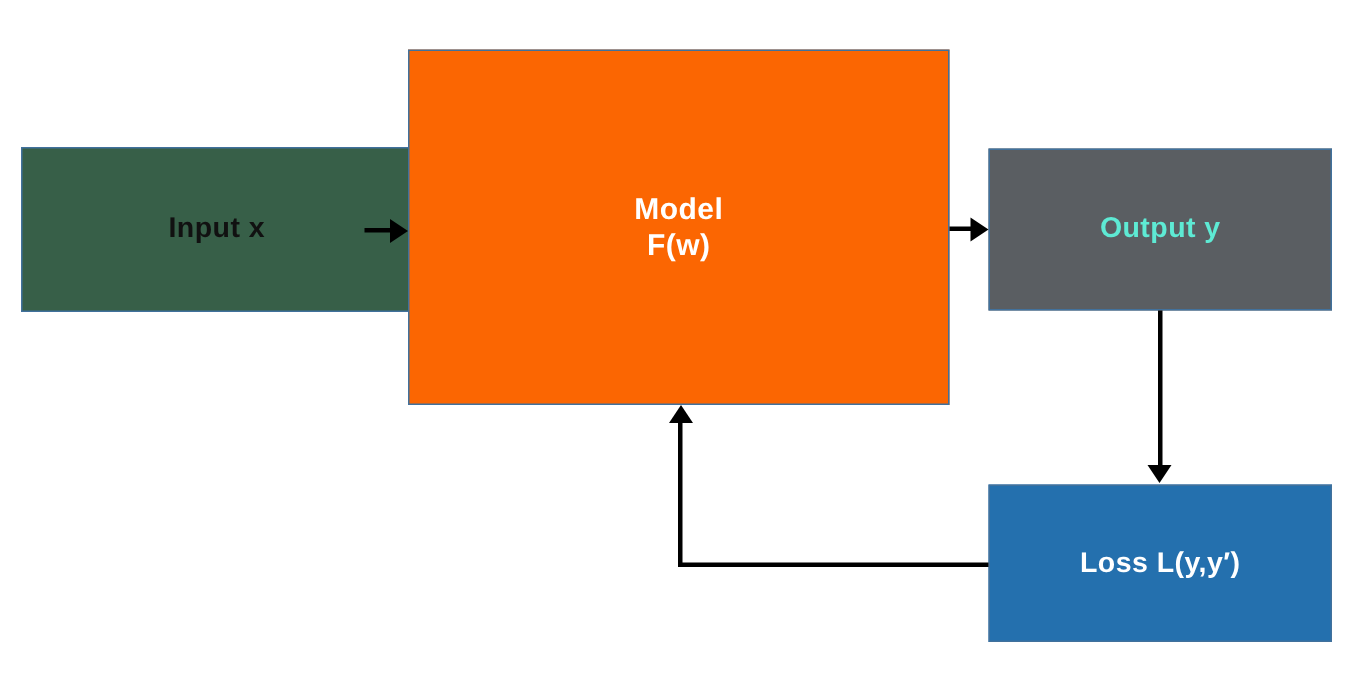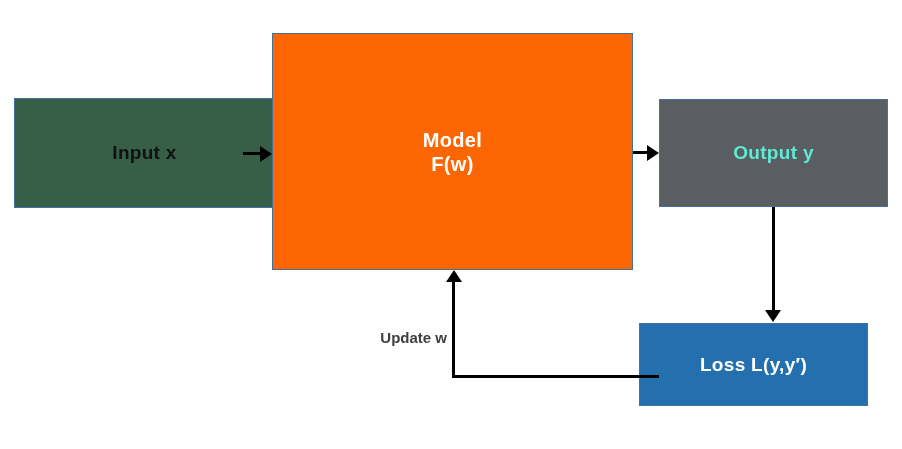--- a/index.html
+++ b/index.html
@@ -24,21 +24,21 @@
     justify-content: center;
     flex-direction: column;
     font-weight: bold;
     font-size: 19px;
     letter-spacing: 0.3px;
     text-align: center;
   }
   .node-input  { left: 14px;  top: 98px;  width: 261px; height: 110px; }
   .node-model  { left: 272px; top: 33px;  width: 361px; height: 237px; font-size: 20px; line-height: 24px; text-align: right; }
   .node-output { left: 659px; top: 99px;  width: 229px; height: 108px; }
-  .node-loss   { left: 639px; top: 323px; width: 229px; height: 83px; }
+  .node-loss   { left: 659px; top: 323px; width: 229px; height: 105px; }
 
   .h-line, .v-line { position: absolute; }
   .h-line { height: 3px; }
   .v-line { width: 3px; }
 
   .line-a { left: 243px; top: 152px; width: 19px; }
   .line-b { left: 633px; top: 151px; width: 16px; }
   .line-c { left: 772px; top: 207px; height: 105px; }
   .line-d-h { left: 453px; top: 375px; width: 206px; }
   .line-d-v { left: 452px; top: 281px; height: 97px; }
@@ -87,15 +87,14 @@
   <div class="h-line line-b" style="background-color: rgb(0, 0, 0);"></div>
   <div class="arrowhead ah-right-b"></div>
 
   <div class="v-line line-c" style="background-color: rgb(0, 0, 0);"></div>
   <div class="arrowhead ah-down-c"></div>
 
   <div class="h-line line-d-h" style="background-color: rgb(0, 0, 0);"></div>
   <div class="v-line line-d-v" style="background-color: rgb(0, 0, 0);"></div>
   <div class="arrowhead ah-up-d"></div>
 
-  <div class="edge-label" style="color: rgb(63, 63, 63);">Update w</div>
 
 </div>
 
 </body></html>

